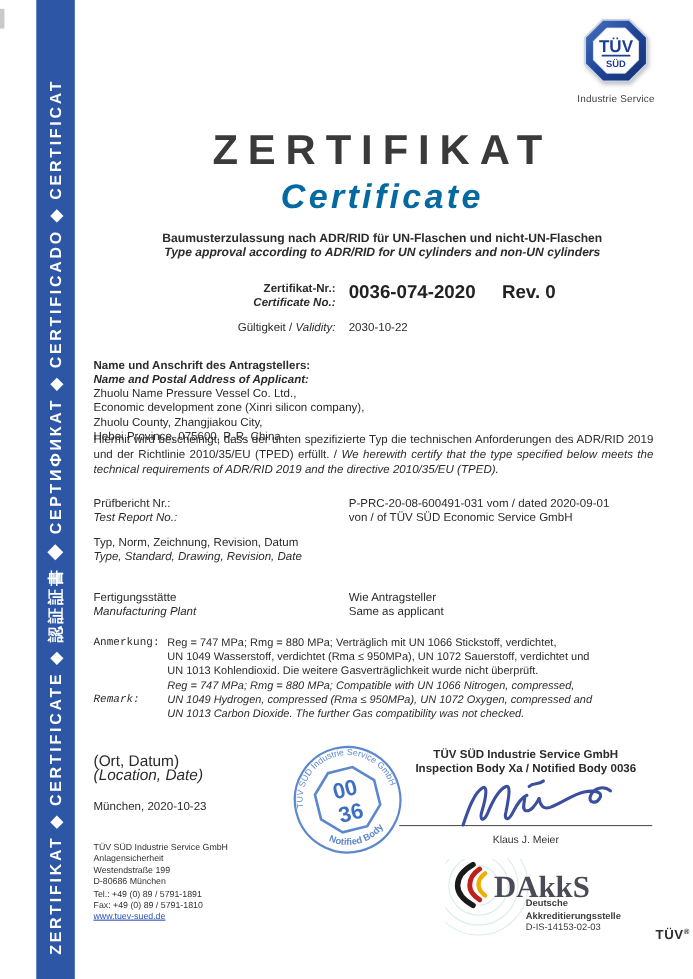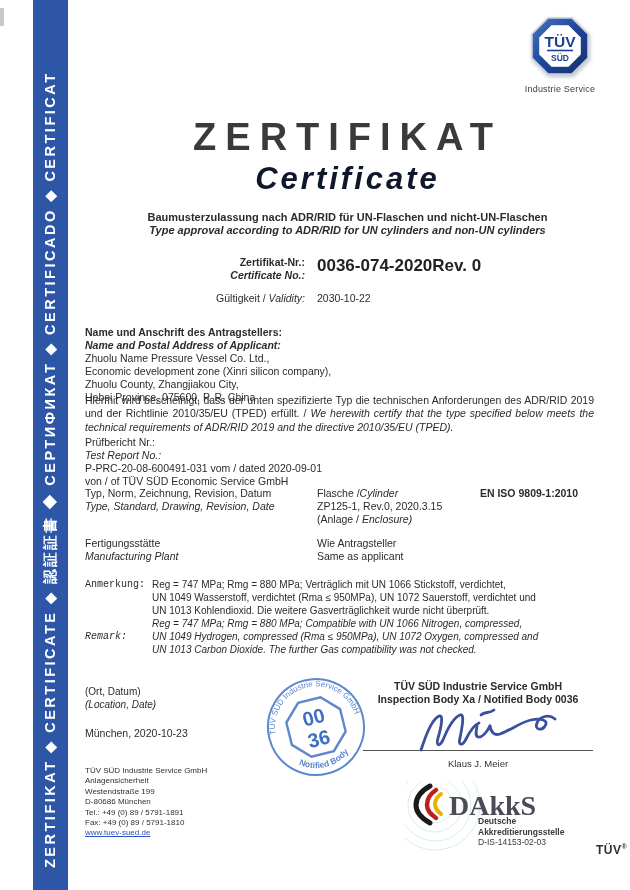--- a/index.html
+++ b/index.html
@@ -14,48 +14,48 @@
   .artifact { position:absolute; left:0; top:8px; width:4px; height:18px; background:#c9c9c9; }
 
   
   .brand { position:absolute; left:515px; top:16px; width:90px; text-align:center; }
   .brand svg { filter:drop-shadow(1px 2px 2px rgba(60,70,90,.35)); }
   .brand-tagline { margin-top:2px; font-size:9px; color:#3d3d3d; letter-spacing:.2px; }
 
   
   .title-wrap { position:absolute; left:80px; top:116px; width:535px; text-align:center; }
   .title-de { font-size:38px; font-weight:bold; letter-spacing:9px; color:#3a3a3a; }
-  .title-en { margin-top:2px; font-size:31px; font-weight:bold; font-style:italic; letter-spacing:3px; color:#0f172a; }
+  .title-en { margin-top:2px; font-size:31px; font-weight:bold; font-style:italic; letter-spacing:3px; color:#0369a1; }
   .subtitle { position:absolute; left:60px; top:211px; width:575px; text-align:center; font-size:11px; font-weight:bold; line-height:12.5px; }
   .subtitle .it { font-style:italic; }
 
   
   .row { position:absolute; left:85px; width:509px; display:flex; font-size:10.5px; line-height:13px; }
   .col-label { width:232px; flex-shrink:0; padding-right:12px; }
   .col-label.right { text-align:right; }
   .col-value { flex:1; }
   .bold { font-weight:bold; }
   .it { font-style:italic; }
 
   .certno-value { display:flex; align-items:flex-start; font-size:17px; font-weight:bold; line-height:17px; margin-top:1px; color:#222; }
-  .certno-rev { }
+  .certno-rev { margin-left:24px; }
 
   .statement { position:absolute; left:85px; top:394px; width:509px; font-size:10.5px; line-height:13.4px; text-align:justify; }
 
   .std { font-weight:bold; margin-left:auto; padding-right:16px; }
   .vline1 { display:flex; }
 
   
   .remark-block { position:absolute; left:85px; top:578px; width:509px; font-size:10px; line-height:13px; display:flex; }
   .remark-labels { width:67px; flex-shrink:0;font-family:Liberation Mono, monospace; }
   .remark-labels div:nth-child(2) { margin-top:39px; }
   .remark-text { flex:1; }
 
   
-  .place-date { position:absolute; left:85px; top:685px; font-size:10px; line-height:13px; }
+  .place-date { position:absolute; left:85px; top:685px; font-size:14px; line-height:13px; }
   .place-city { position:absolute; left:85px; top:727px; font-size:10.5px; }
 
   .stamp { position:absolute; left:264px; top:675px; width:104px; height:104px; }
 
   .sig-block { position:absolute; left:363px; top:680px; width:230px; text-align:center; }
   .sig-org { font-size:10.5px; font-weight:bold; line-height:13px; }
   .sig-scribble { display:block; margin:2px auto 0; }
   .sig-line { border-top:1.5px solid #555; margin-top:-6px; }
   .sig-name { margin-top:7px; font-size:9.5px; color:#333; }
 
@@ -133,46 +133,35 @@
       <div>Economic development zone (Xinri silicon company),</div>
       <div>Zhuolu County, Zhangjiakou City,</div>
       <div>Hebei Province, 075600, P. R. China</div>
     </div>
   </div>
 
   <p class="statement">
     <span>Hiermit wird bescheinigt, dass der unten spezifizierte Typ die technischen Anforderungen des ADR/RID 2019 und der Richtlinie 2010/35/EU (TPED) erfüllt. / </span><span class="it">We herewith certify that the type specified below meets the technical requirements of ADR/RID 2019 and the directive 2010/35/EU (TPED).</span>
   </p>
 
-  <div class="row" style="top:436px;flex-direction:column;">
+  <div class="row" style="top:452px;">
     <div class="col-label">
       <div>Prüfbericht Nr.:</div>
       <div class="it">Test Report No.:</div>
     </div>
     <div class="col-value">
       <div>P-PRC-20-08-600491-031 vom / dated 2020-09-01</div>
       <div>von / of TÜV SÜD Economic Service GmbH</div>
     </div>
   </div>
 
   <div class="row" style="top:487px;">
     <div class="col-label">
       <div>Typ, Norm, Zeichnung, Revision, Datum</div>
       <div class="it">Type, Standard, Drawing, Revision, Date</div>
-    </div>
-    <div class="col-value">
-      <div class="vline1">
-        <span>Flasche / </span>
-          <span class="it">Cylinder</span>
-        <span class="std">EN ISO 9809-1:2010</span>
-      </div>
-      <div>ZP125-1, Rev.0, 2020.3.15</div>
-      <div>
-        <span>(Anlage / </span><span class="it">Enclosure)</span>
-      </div>
     </div>
   </div>
 
   <div class="row" style="top:537px;">
     <div class="col-label">
       <div>Fertigungsstätte</div>
       <div class="it">Manufacturing Plant</div>
     </div>
     <div class="col-value">
       <div>Wie Antragsteller</div>

